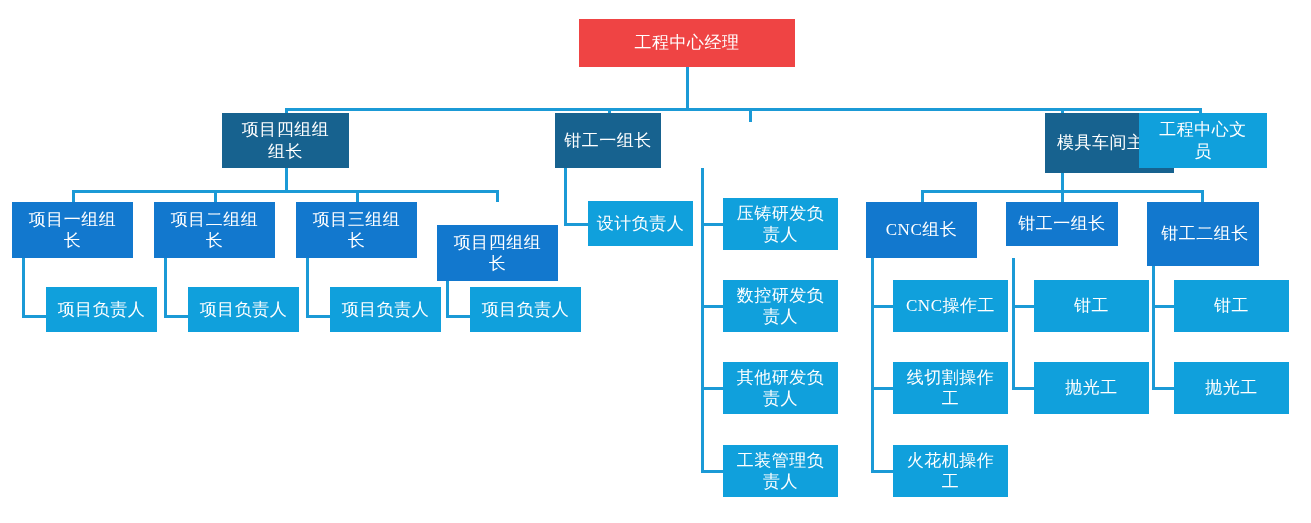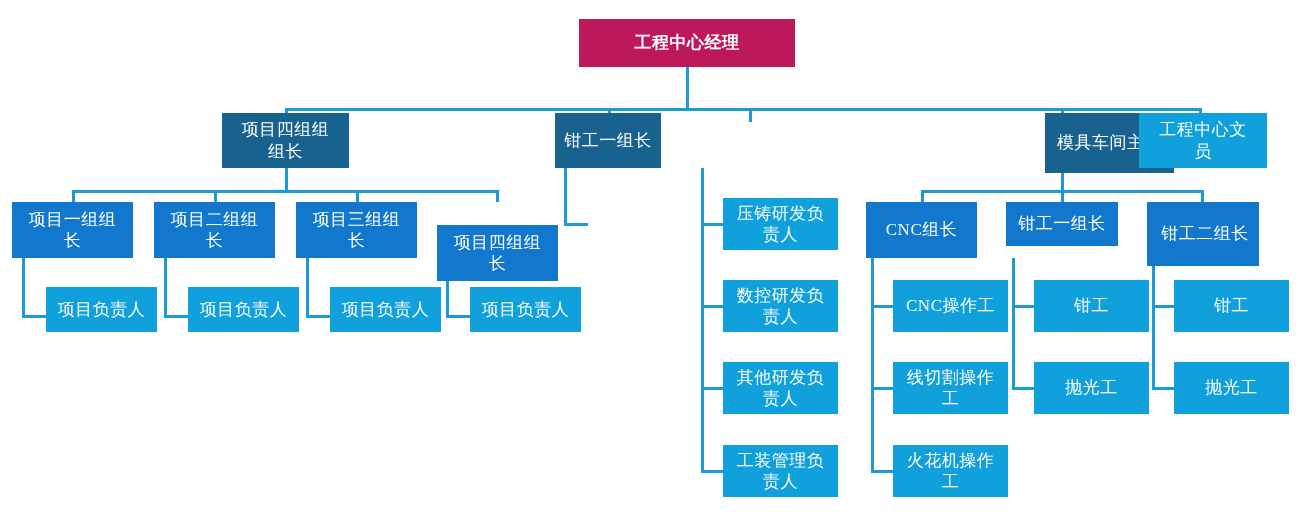--- a/index.html
+++ b/index.html
@@ -25,21 +25,21 @@
     justify-content: center;
     text-align: center;
     color: #ffffff;
     font-size: 17px;
     line-height: 1.24;
     letter-spacing: 0.5px;
     padding: 2px 4px;
     white-space: pre-line;
     font-family: "Liberation Serif", "DejaVu Serif", serif;
   }
-  .lvl-root  { background: #be185d; font-weight: bold; }
+  .lvl-root  { background: #ef4444; }
   .lvl-two   { background: #17628f; }
   .lvl-three { background: #1278ce; }
   .lvl-four  { background: #10a0dc; }
 
   .conn {
     position: absolute;
     background: #1b9ad6;
   }
   .conn.v { width: 3px; }
   .conn.h { height: 3px; }
@@ -119,20 +119,21 @@
   <div class="node lvl-three" style="left:296px; top:202px; width:121px; height:56px;">项目三组组
 长</div>
   <div class="node lvl-three" style="left:437px; top:202px; width:121px; height:56px;margin-top:23px;">项目四组组
 长</div>
 
   <div class="node lvl-four" style="left:46px; top:287px; width:111px; height:45px;">项目负责人</div>
   <div class="node lvl-four" style="left:188px; top:287px; width:111px; height:45px;">项目负责人</div>
   <div class="node lvl-four" style="left:330px; top:287px; width:111px; height:45px;">项目负责人</div>
   <div class="node lvl-four" style="left:470px; top:287px; width:111px; height:45px;">项目负责人</div>
 
+  <div class="node lvl-four" style="left:588px; top:201px; width:105px; height:45px;">设计负责人</div>
 
   <div class="node lvl-four" style="left:723px; top:198px; width:115px; height:52px;">压铸研发负
 责人</div>
   <div class="node lvl-four" style="left:723px; top:280px; width:115px; height:52px;">数控研发负
 责人</div>
   <div class="node lvl-four" style="left:723px; top:362px; width:115px; height:52px;">其他研发负
 责人</div>
   <div class="node lvl-four" style="left:723px; top:445px; width:115px; height:52px;">工装管理负
 责人</div>
 

